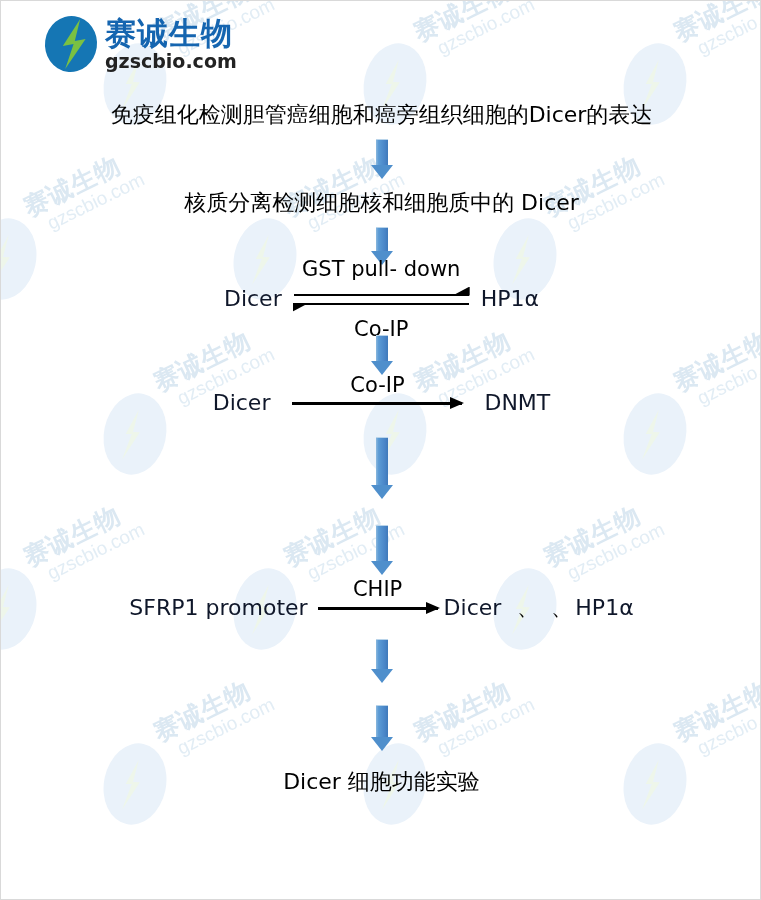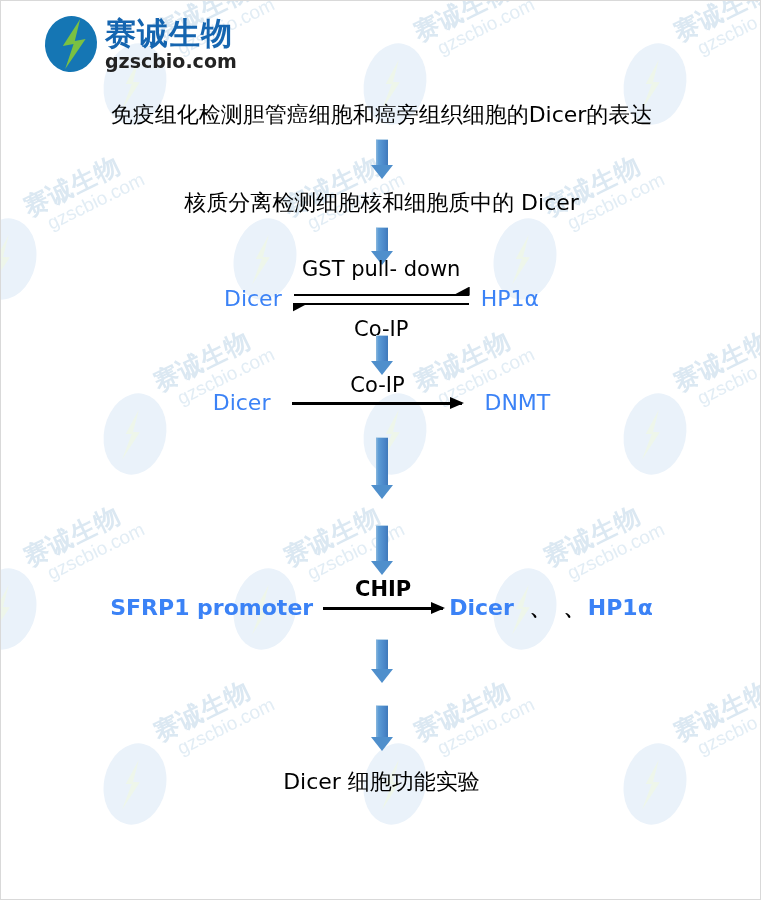--- a/index.html
+++ b/index.html
@@ -180,21 +180,21 @@
     border-top: 14px solid #4f8fcc;
   }
 
   
   .reaction {
     display: inline-flex;
     align-items: center;
     justify-content: center;
     white-space: nowrap;
   }
-  .species { font-size: 22px; color: #3b82f6; font-family: "DejaVu Sans", sans-serif; }
+  .species { font-size: 22px; color: #0f172a; font-family: "DejaVu Sans", sans-serif; }
 
   .rxn-arrow {
     position: relative;
     margin: 0 4px;
     display: inline-block;
   }
   .rxn-label {
     position: absolute;
     left: 0;
     width: 100%;
@@ -466,21 +466,21 @@
     </div>
 
 
     <div class="arrow-wrap" style="height:62px; padding-top:10px;">
       <div class="barrow" style="height:50px;">
         <div class="shaft"></div>
           <div class="head"></div>
       </div>
     </div>
 
-    <div class="row" style="height:42px; line-height:42px;font-weight:bold;">
+    <div class="row" style="height:42px; line-height:42px;">
       <span class="reaction">
         <span class="species">SFRP1 promoter</span>
         <span class="rxn-arrow" style="width:120px; margin:0 6px 0 10px;">
           <span class="rxn-label top">CHIP</span>
           <span class="line-single" style="display:block;">
             <span class="head-full"></span>
           </span>
         </span>
         <span class="species">Dicer</span>
         <span class="sep" style="margin:0 3px 0 16px;">、</span>

